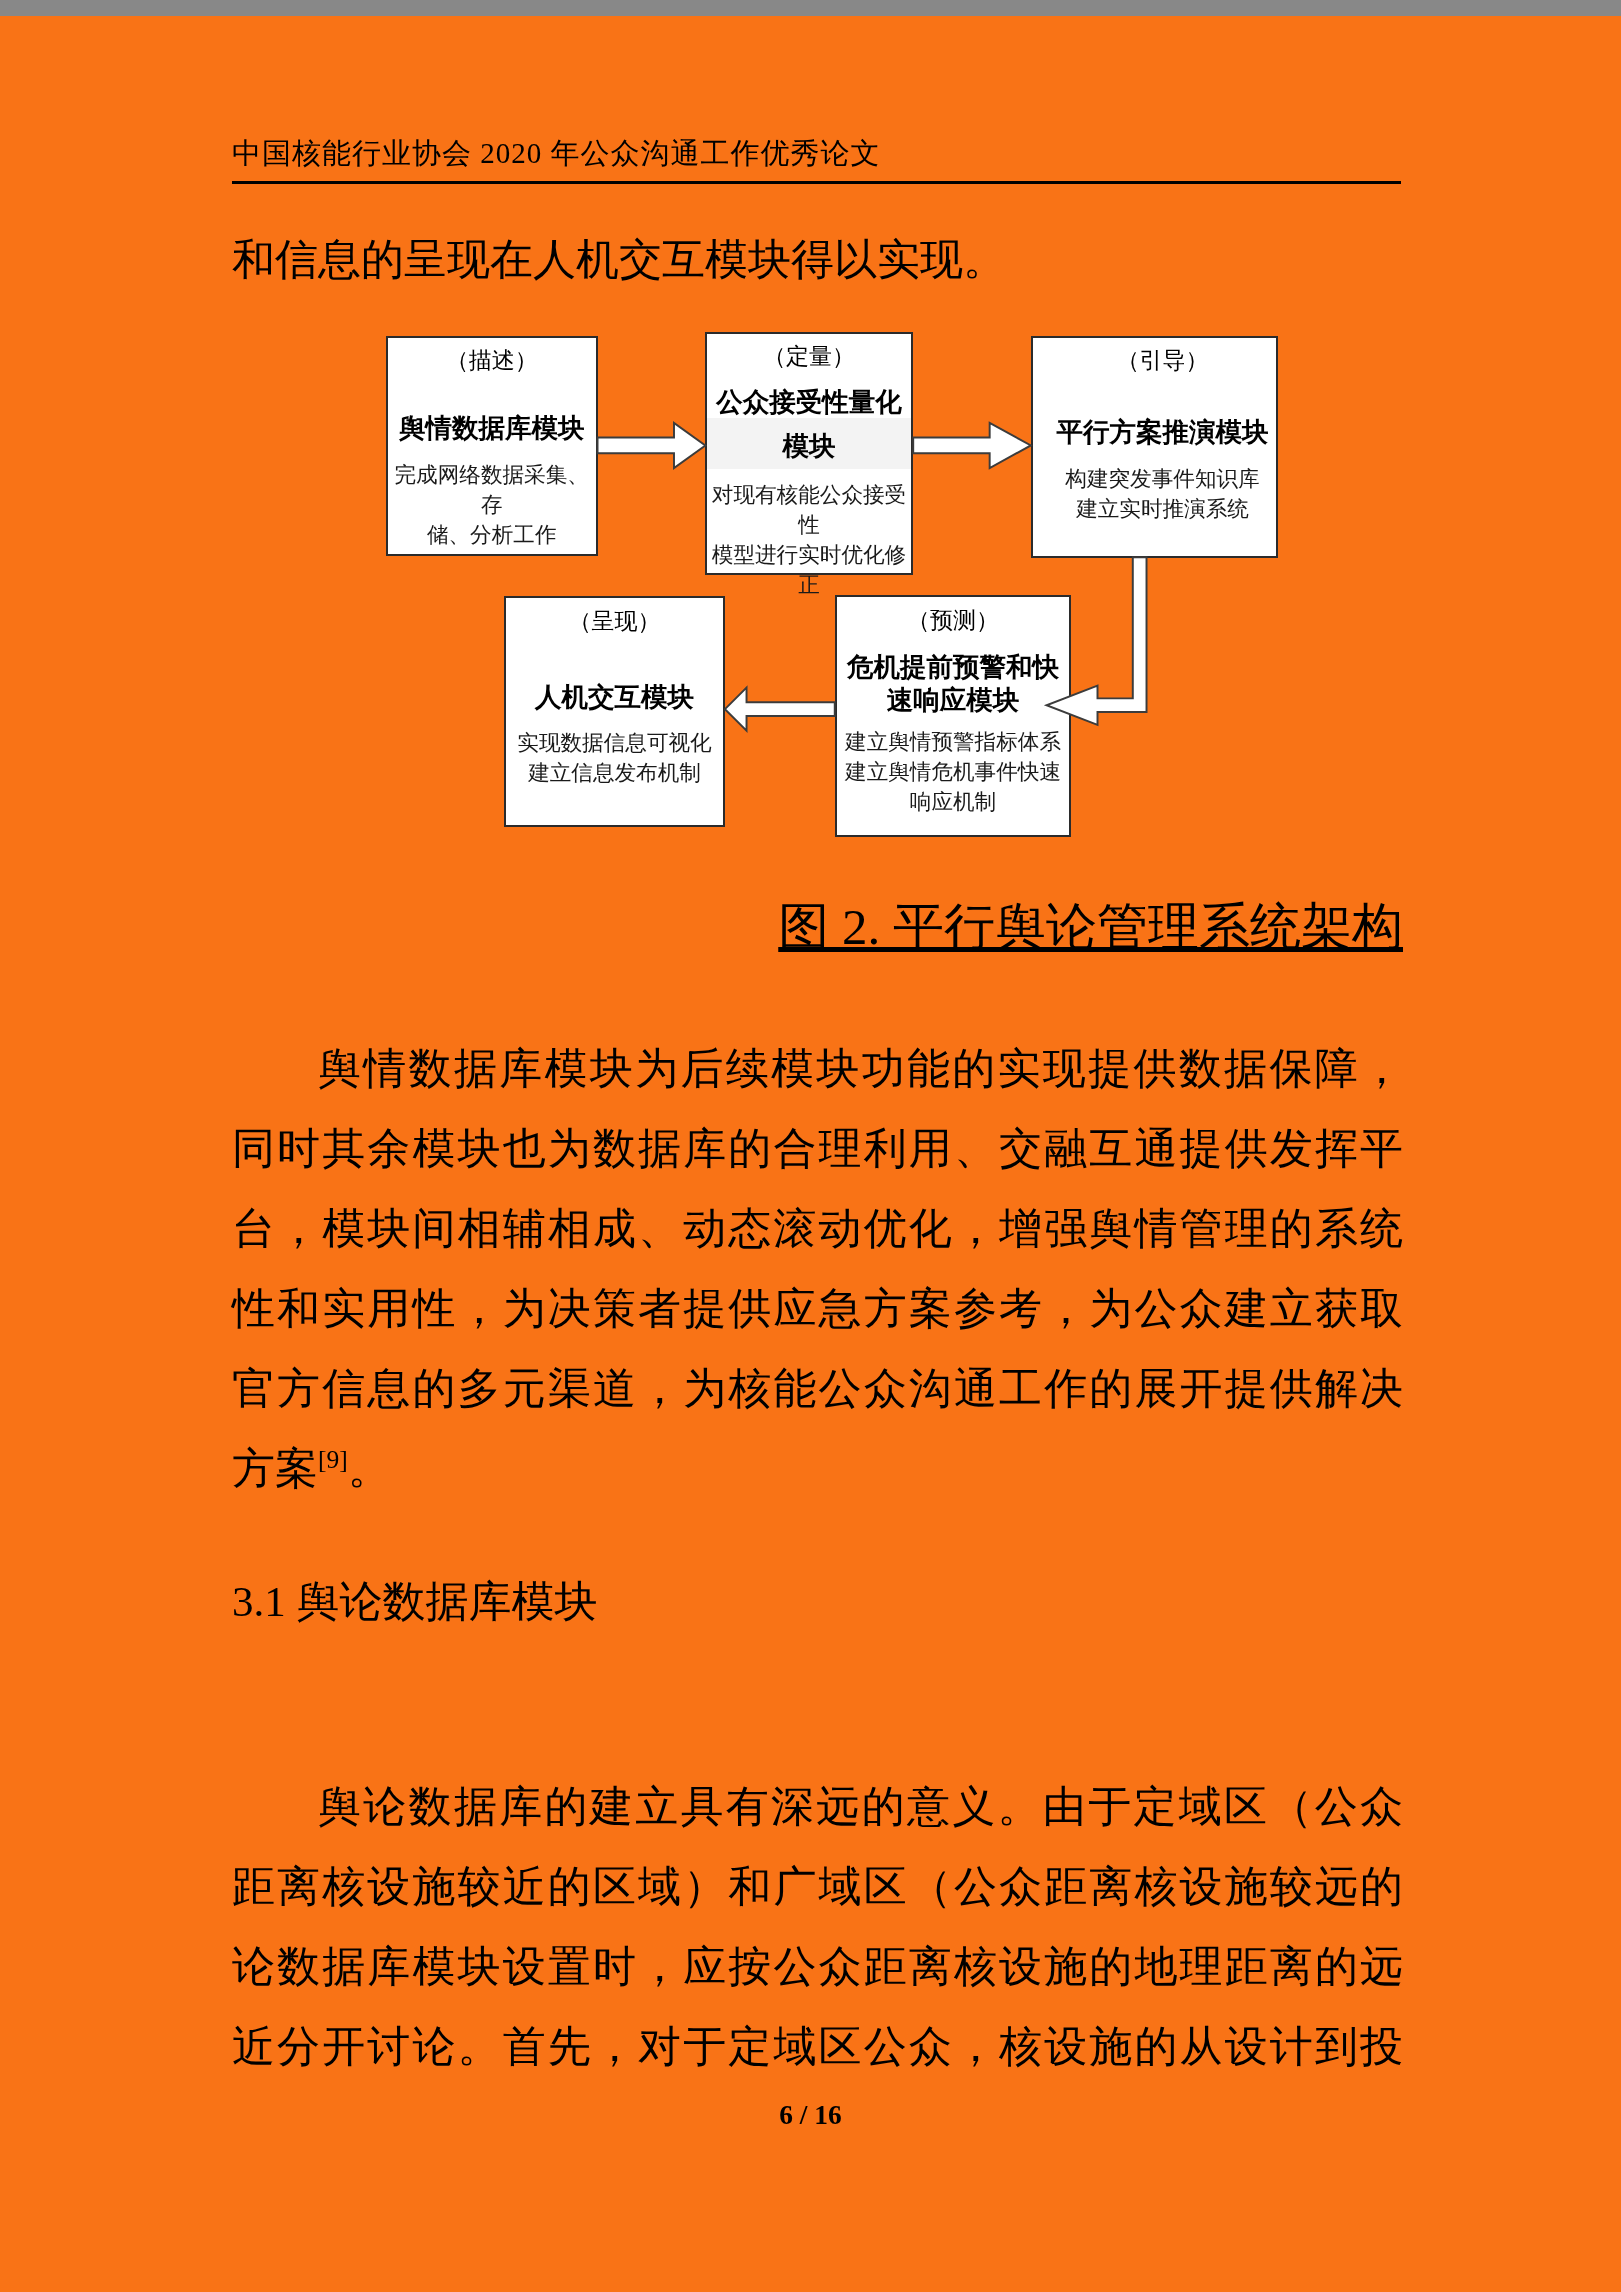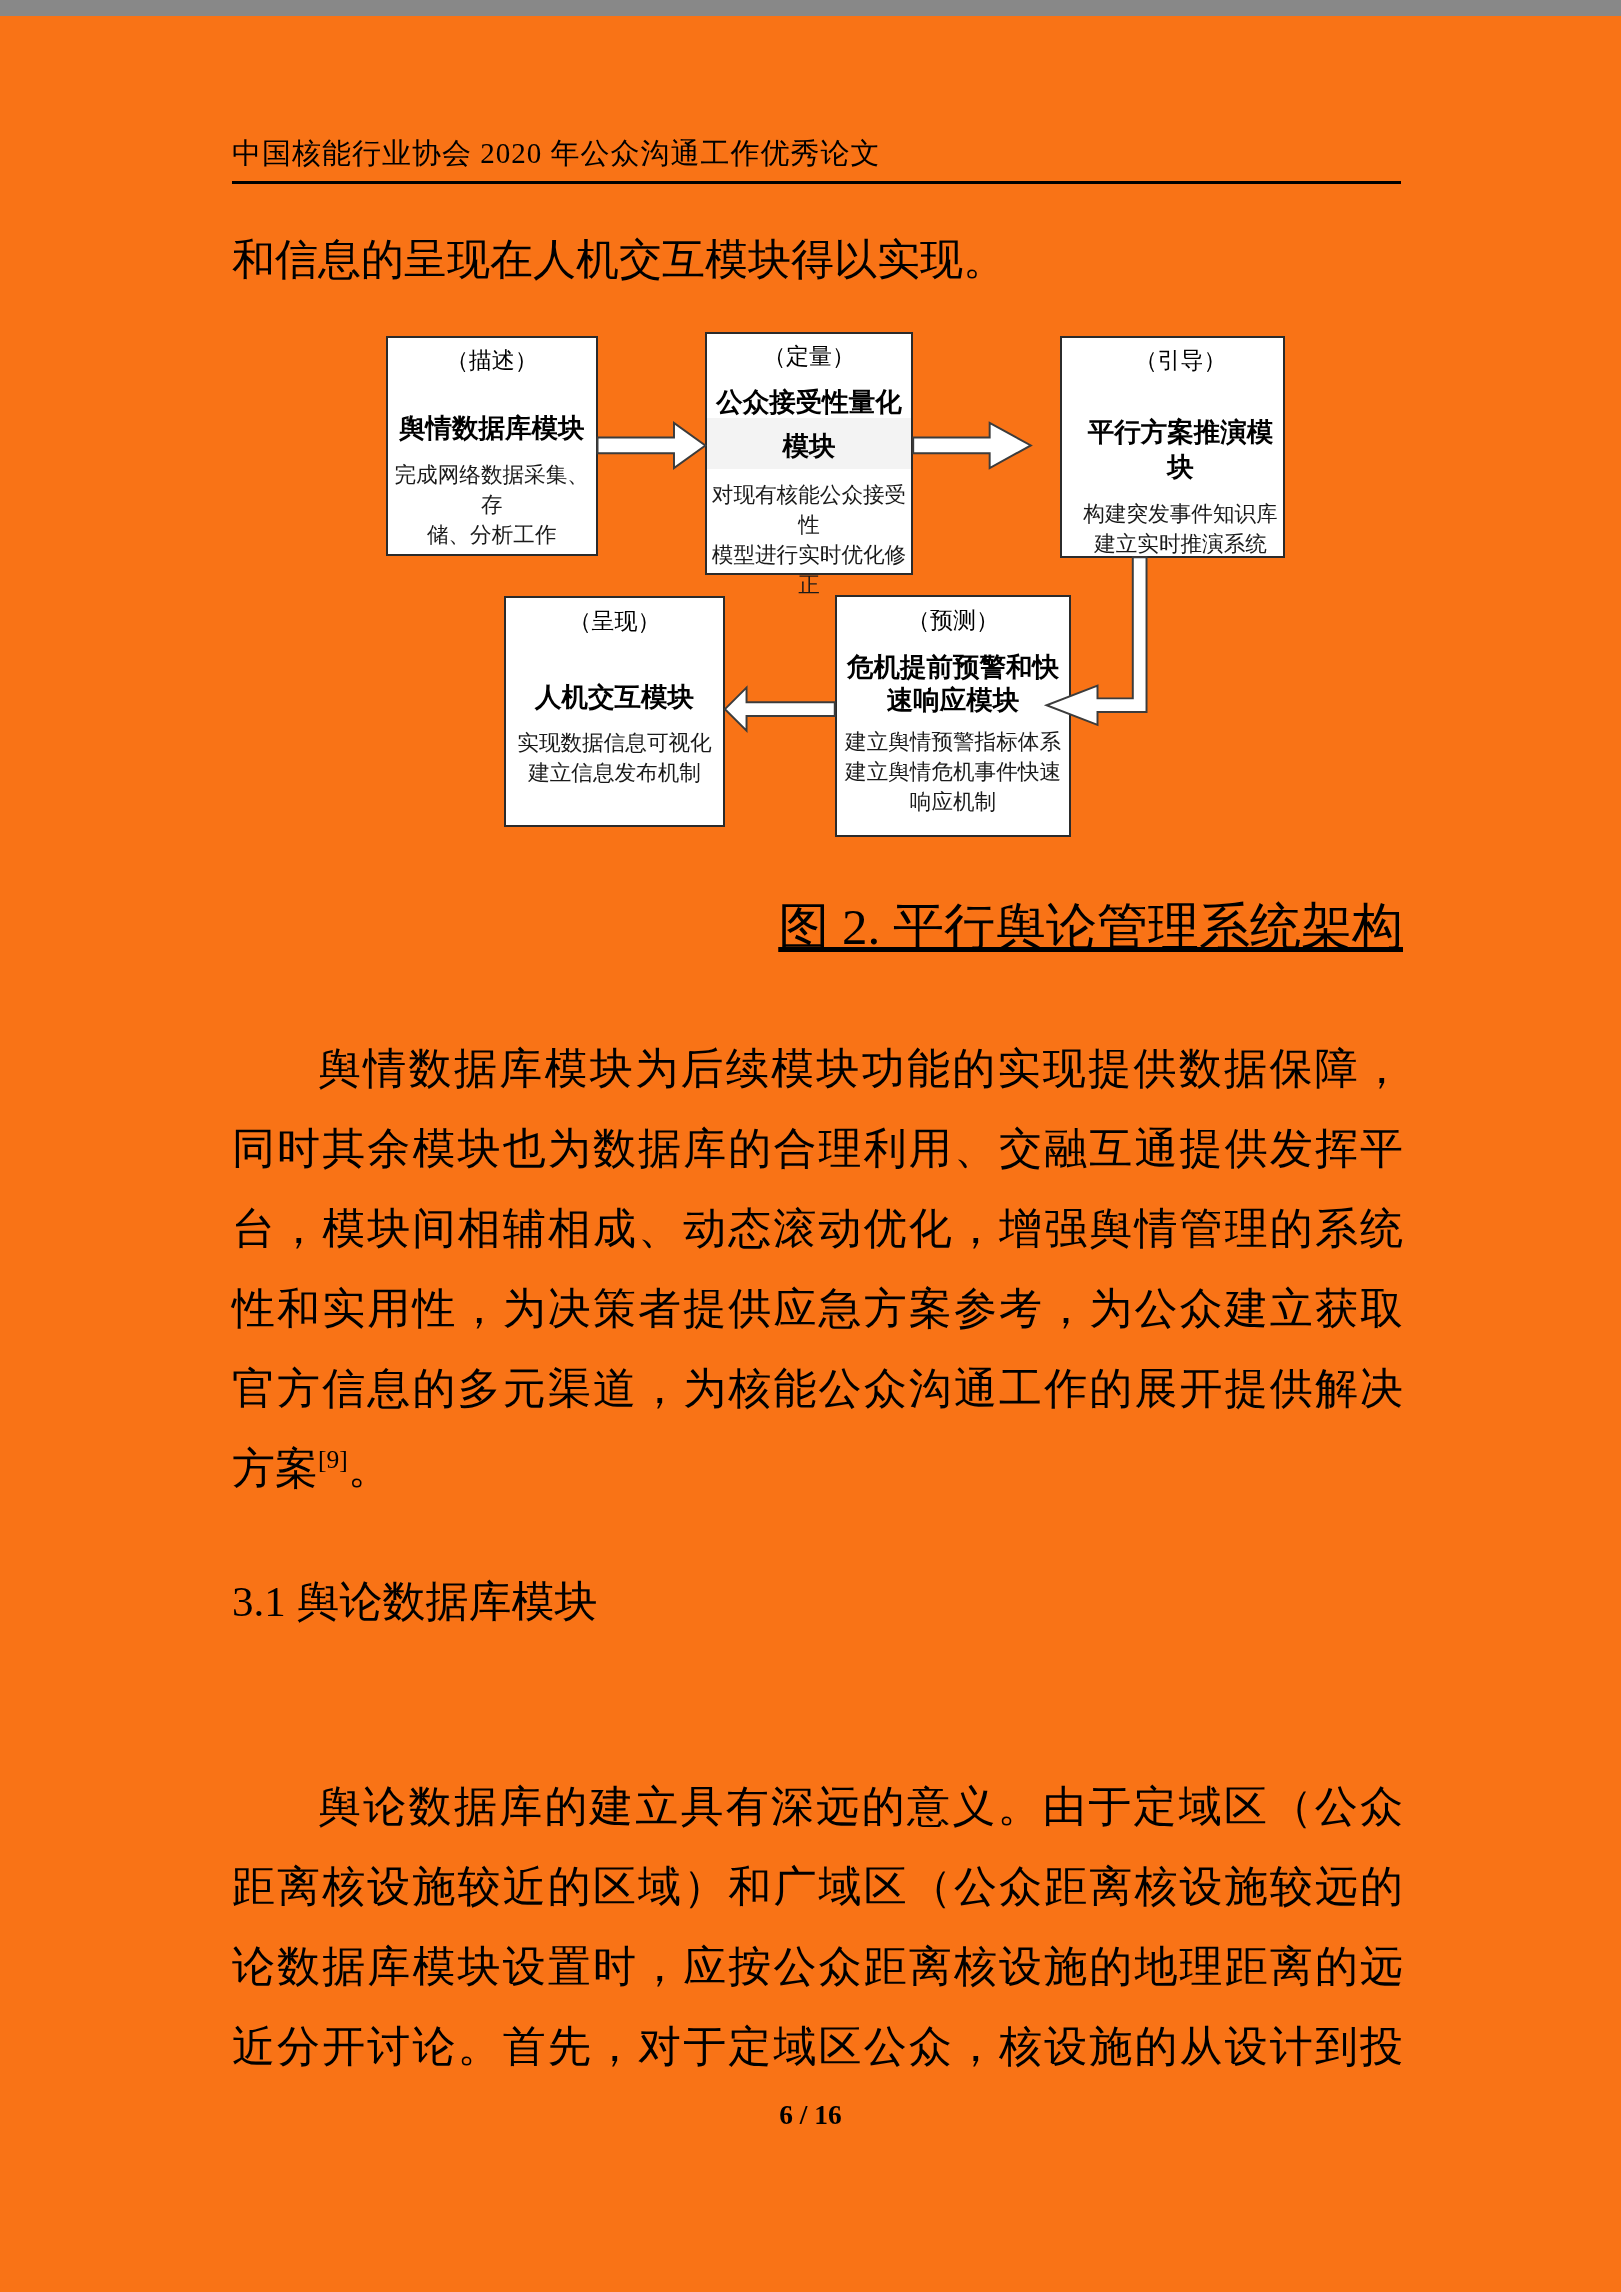--- a/index.html
+++ b/index.html
@@ -81,21 +81,21 @@
       <div class="dtitle">
           <div class="line">公众接受性量化</div>
           <div class="line">模块</div>
         </div>
       <div class="ddesc">
           <div class="line">对现有核能公众接受性</div>
           <div class="line">模型进行实时优化修正</div>
         </div>
     </div>
 
-    <div class="dbox b3" style="left:688px; top:17.6px; width:225px; height:222px;padding-left:16px;">
+    <div class="dbox b3" style="left:659px; top:17.6px; width:247px; height:222px;padding-left:16px;">
       <div class="dtag">（引导）</div>
       <div class="dtitle">
           <div class="line">平行方案推演模块</div>
         </div>
       <div class="ddesc">
           <div class="line">构建突发事件知识库</div>
           <div class="line">建立实时推演系统</div>
         </div>
     </div>
 

